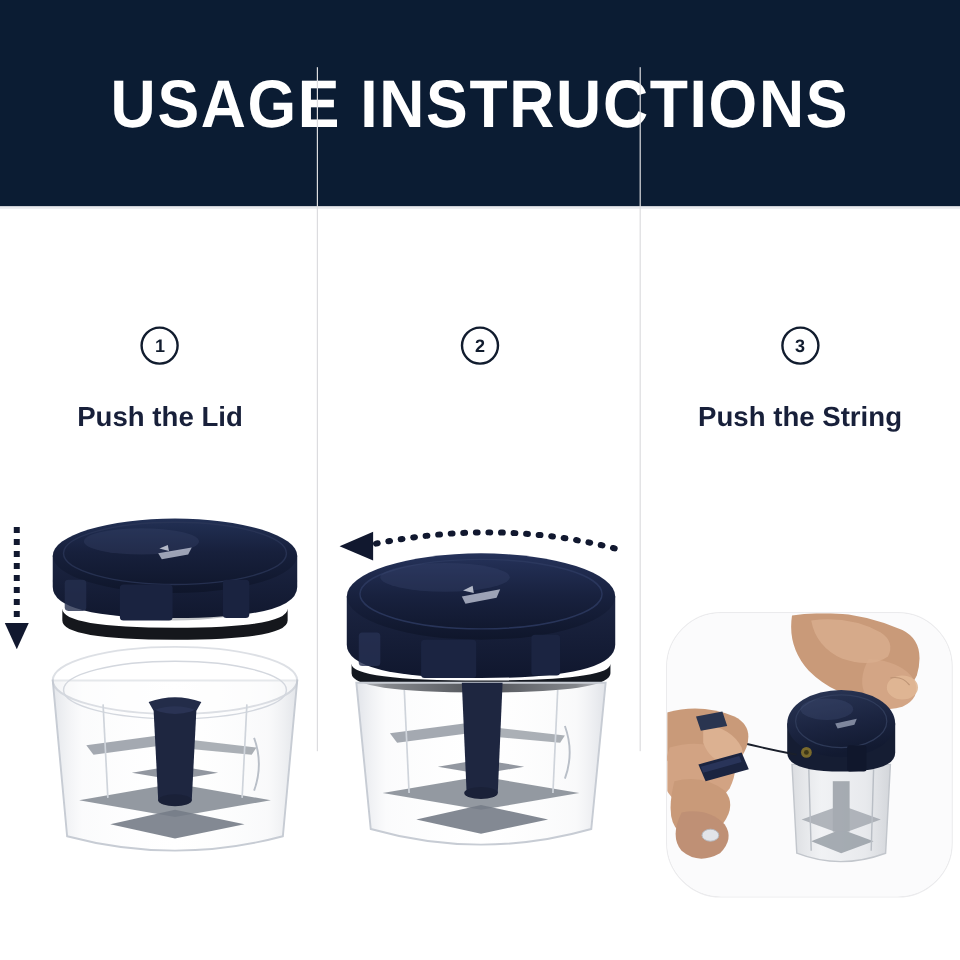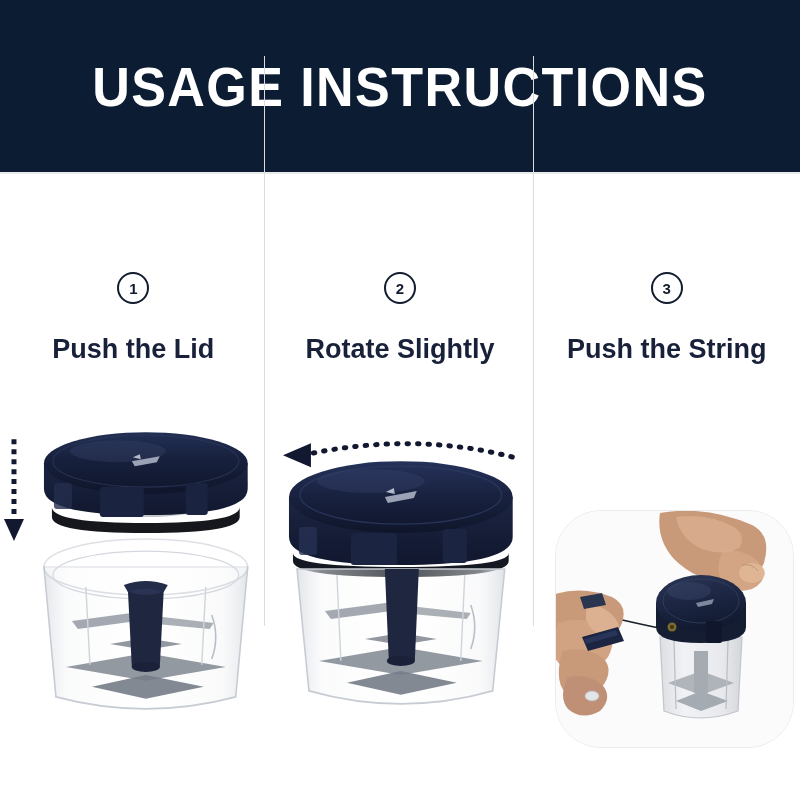--- a/index.html
+++ b/index.html
@@ -80,21 +80,21 @@
     color: #111c2e;
     font-size: 15px;
     font-weight: bold;
   }
   .step-title {
     position: absolute;
     top: 160px;
     left: 0; width: 100%;
     text-align: center;
     color: #18203a;
-    font-size: 27px;
+    font-size: 23px;
     font-weight: bold;
     white-space: nowrap;
   }
 
   .art {
     position: absolute;
     top: 255px;
     left: 0;
     width: 100%;
     height: 300px;
@@ -197,21 +197,20 @@
             <line x1="86" y1="158" x2="90" y2="236" stroke="#cfd4db" stroke-width="1.4"></line>
             <line x1="206" y1="158" x2="202" y2="236" stroke="#cfd4db" stroke-width="1.4"></line>
             <path d="M212 186 q8 22 0 44" stroke="#b9bfc8" stroke-width="1.6" fill="none"></path>
           </g>
         </svg>
       </div>
     </div>
 
     <div class="col">
       <div class="badge">2</div>
-      <div class="step-title">Rotate Slightly</div>
 
       <div class="art">
         <svg viewBox="0 0 267 300" xmlns="http://www.w3.org/2000/svg">
           <defs>
             <linearGradient id="lid2" x1="0" y1="0" x2="0" y2="1">
               <stop offset="0" stop-color="#25325a"></stop>
               <stop offset="0.5" stop-color="#18213e"></stop>
               <stop offset="1" stop-color="#0f162b"></stop>
             </linearGradient>
             <linearGradient id="lidside2" x1="0" y1="0" x2="0" y2="1">

